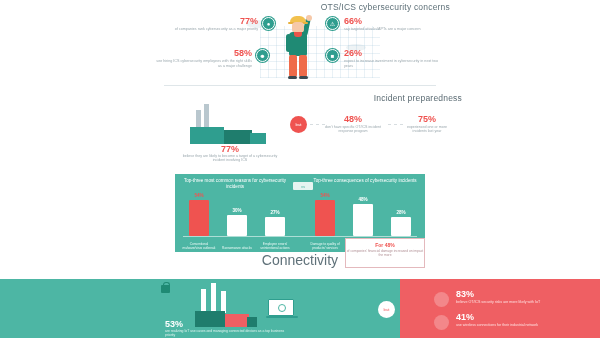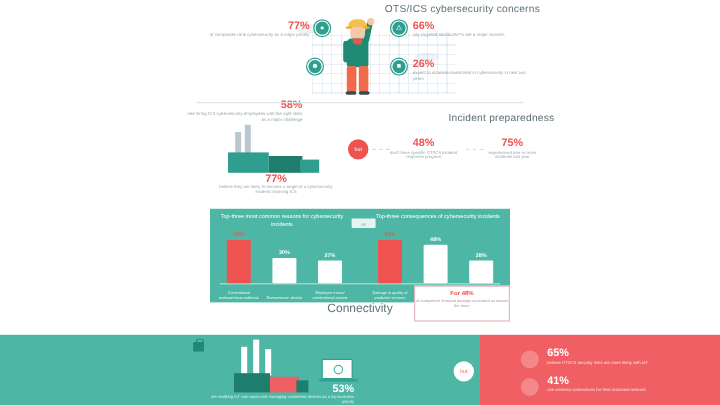--- a/index.html
+++ b/index.html
@@ -121,36 +121,36 @@
 
   .callout {
     position:absolute; left:345px; top:238px; width:80px; height:30px;
     background:#fff; border:1px solid #e4b9bd; text-align:center; padding-top:3px;
   }
   .callout .cnum { color:#ef5350; font-size:5px; font-weight:bold; }
   .callout .ctxt { color:#b08f94; font-size:3.3px; line-height:1.3; margin-top:1px; }
 
   
   .s4head { position:absolute; left:0; top:252px; width:300px; text-align:center;
-    color:#5f7179; font-size:10px; line-height:1.15; }
+    color:#5f7179; font-size:14px; line-height:1.15; }
   .band { position:absolute; left:0; top:279px; width:600px; height:59px; }
   .band .lft { position:absolute; left:0; top:0; width:400px; height:59px; background:#4db6a4; }
   .band .rgt { position:absolute; left:400px; top:0; width:200px; height:59px; background:#ef5f63; }
   .lock { position:absolute; left:161px; top:6px; width:9px; height:8px;
     background:#1f8a74; border-radius:1px; }
   .lock:before { content:""; position:absolute; left:2px; top:-3px; width:5px; height:5px;
     border:1.2px solid #1f8a74; border-bottom:none; border-radius:3px 3px 0 0; }
   .bfact { position:absolute; left:195px; top:18px; width:62px; height:30px; }
   .laptop { position:absolute; left:268px; top:20px; width:26px; height:17px;
     background:#fff; border:1px solid #2f9e8f; border-radius:1px; }
   .laptop:after { content:""; position:absolute; left:-3px; top:16px; width:32px; height:2px;
     background:#2f9e8f; border-radius:1px; }
   .globe { position:absolute; left:277px; top:24px; width:8px; height:8px;
     border:1px solid #4db6a4; border-radius:50%; }
-  .bstat53 { position:absolute; left:165px; top:40px; width:130px; text-align:right; }
+  .bstat53 { position:absolute; left:165px; top:40px; width:130px; text-align:left; }
   .bstat53 .num { font-size:9px; color:#fff; font-weight:bold; }
   .bstat53 .txt { font-size:3.4px; color:#dff4ef; line-height:1.25; }
   .butpill2 { position:absolute; left:378px; top:22px; width:17px; height:17px;
     border-radius:50%; background:#fff; color:#ef5f63; font-size:4.4px;
     display:flex; align-items:center; justify-content:center; }
   .rstat { position:absolute; left:456px; width:120px; }
   .rstat .num { font-size:9px; color:#fff; font-weight:bold; line-height:10px; }
   .rstat .txt { font-size:3.6px; color:#ffe1e1; line-height:1.25; margin-top:1px; }
   .ricon { position:absolute; width:15px; height:15px; border-radius:50%;
     background:rgba(255,255,255,.25); }
@@ -190,21 +190,21 @@
         </div>
 
     <div class="badge" style="left:176px;top:17px;">
           <i>⚠</i>
         </div>
     <div class="stat1 right" style="left:194px;top:16px;">
       <div class="num pct">66%</div>
       <div class="txt desc">say targeted attacks/APTs are a major concern</div>
     </div>
 
-    <div class="stat1 left" style="left:6px;top:48px;margin-top:34px;">
+    <div class="stat1 left" style="left:6px;top:48px;">
       <div class="num pct">58%</div>
       <div class="txt desc">see hiring ICS cybersecurity employees with the right skills as a major challenge</div>
     </div>
     <div class="badge" style="left:106px;top:49px;">
           <i>☻</i>
         </div>
 
     <div class="badge" style="left:176px;top:49px;">
           <i>■</i>
         </div>
@@ -313,21 +313,21 @@
 
    <div class="bstat53">
      <div class="num">53%</div>
      <div class="txt">are realizing IoT use cases and managing connected devices as a top business priority</div>
    </div>
 
    <div class="butpill2">but</div>
 
    <div class="ricon" style="left:434px;top:13px;"></div>
    <div class="rstat" style="top:10px;">
-     <div class="num">65%</div>
+     <div class="num">83%</div>
      <div class="txt">believe OT/ICS security risks are more likely with IoT</div>
    </div>
 
    <div class="ricon" style="left:434px;top:36px;"></div>
    <div class="rstat" style="top:33px;">
      <div class="num">41%</div>
      <div class="txt">use wireless connections for their industrial network</div>
    </div>
  </div>
 </div>

